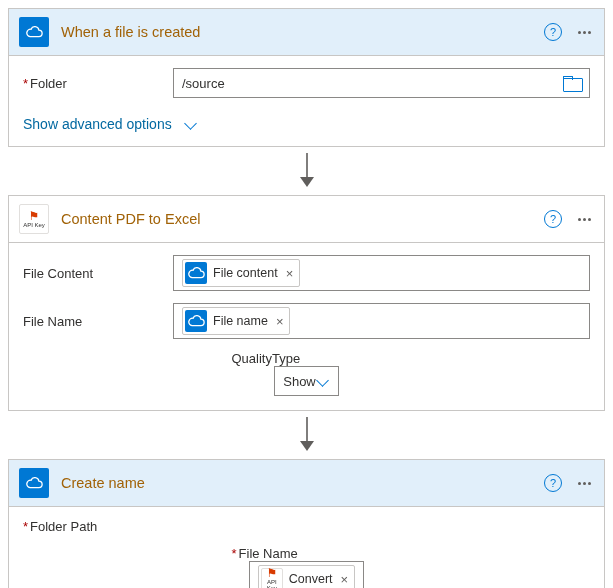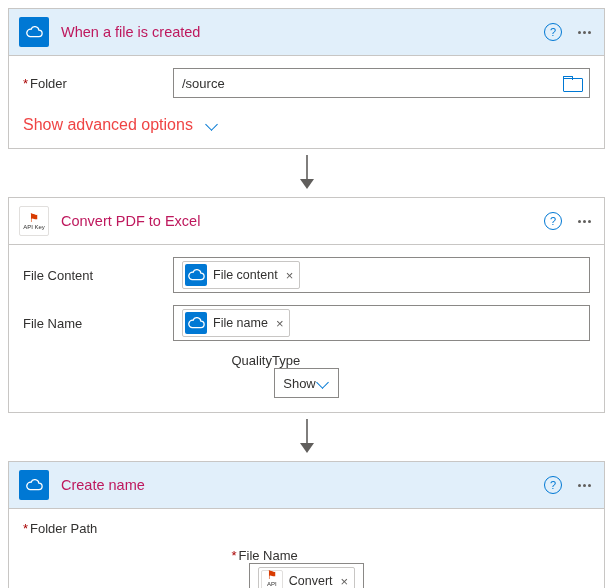--- a/index.html
+++ b/index.html
@@ -26,21 +26,21 @@
   .card-head.plain { background: #fff; }
   .head-icon {
     width: 30px; height: 30px;
     display: flex; align-items: center; justify-content: center;
     border-radius: 2px;
     margin-right: 12px;
     flex: 0 0 30px;
   }
   .blue-tile { background: #0078d4; }
   .white-tile { background: #fff; border: 1px solid #e1dfdd; }
-  .head-title { flex: 1; font-size: 14.5px; color: #be185d; }
+  .head-title { flex: 1; font-size: 14.5px; color: #a16207; }
   .head-actions { display: flex; align-items: center; gap: 12px; }
   .help-icon {
     width: 18px; height: 18px; border: 1.2px solid #0078d4; border-radius: 50%;
     color: #0078d4; font-size: 11px; display:flex;align-items:center;justify-content:center;
     cursor: pointer;
   }
   .dots { width: 20px; display:flex; justify-content:center; gap:2px; cursor:pointer; }
   .dots span { width:3px; height:3px; border-radius:50%; background:#605e5c; }
   .card-body { padding: 12px 14px 14px 14px; }
   .row { display: flex; align-items: center; margin-bottom: 12px; justify-content: space-between; }
@@ -71,21 +71,21 @@
   }
   .chev-down {
     width: 14px; height: 14px; position: relative; cursor:pointer;
   }
   .chev-down::before {
     content:""; position:absolute; left:2px; top:2px;
     width:8px; height:8px; border-right:1.6px solid #0078d4; border-bottom:1.6px solid #0078d4;
     transform: rotate(45deg);
   }
   .adv-link {
-    color:#ef4444; font-size:16px; display:inline-flex; align-items:center;
+    color:#0369a1; font-size:14px; display:inline-flex; align-items:center;
     gap:12px; cursor:pointer; margin-top:6px;
   }
   .token {
     display:inline-flex; align-items:center; gap:6px;
     border:1px solid #c8c6c4; background:#fff;
     padding:2px 6px 2px 2px; border-radius:2px; font-size:12.5px;
   }
   .token .tile {
     width:22px; height:22px; display:flex; align-items:center; justify-content:center;
     border-radius:2px;
@@ -143,21 +143,21 @@
 </div>
 
 <div class="card">
   <div class="card-head plain">
     <div class="head-icon white-tile">
       <div class="apikey-box">
           <div class="bolt">⚑</div>
           <div>API Key</div>
         </div>
     </div>
-    <div class="head-title">Convert PDF to Excel</div>
+    <div class="head-title">Content PDF to Excel</div>
     <div class="head-actions">
       <div class="help-icon">?</div>
       <div class="dots">
           <span></span>
           <span></span>
           <span></span>
         </div>
     </div>
   </div>
   <div class="card-body">

